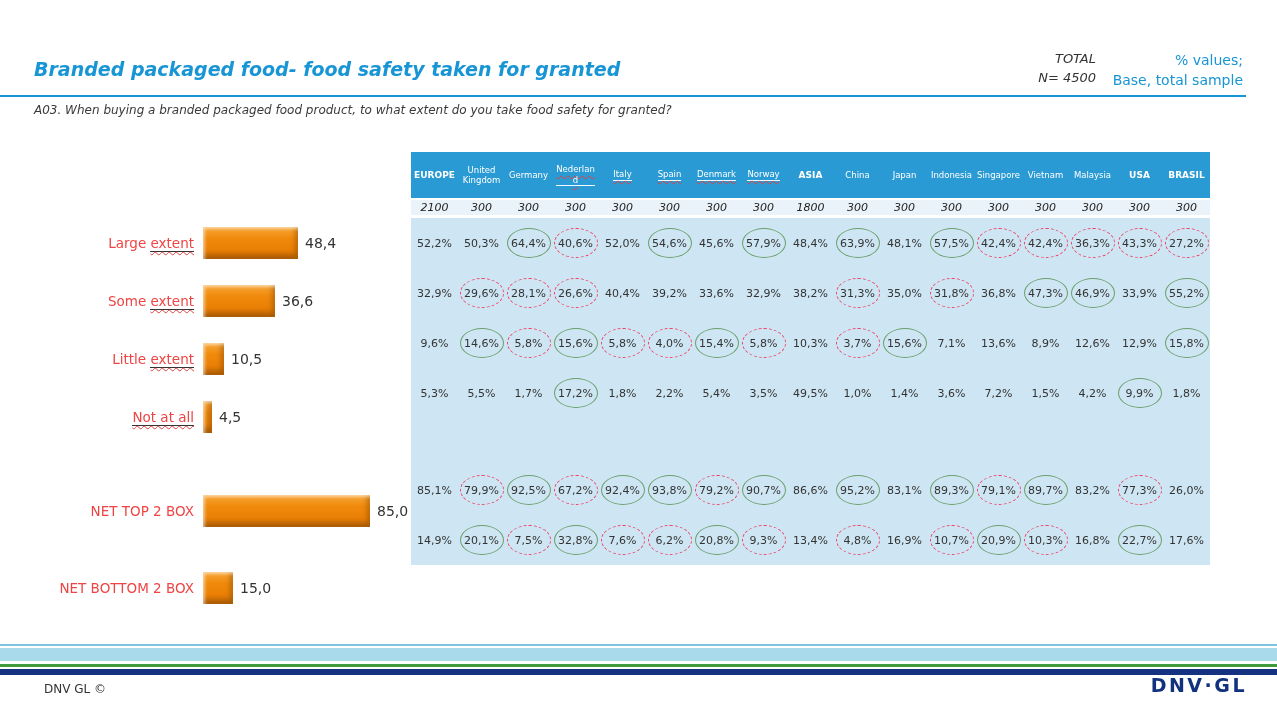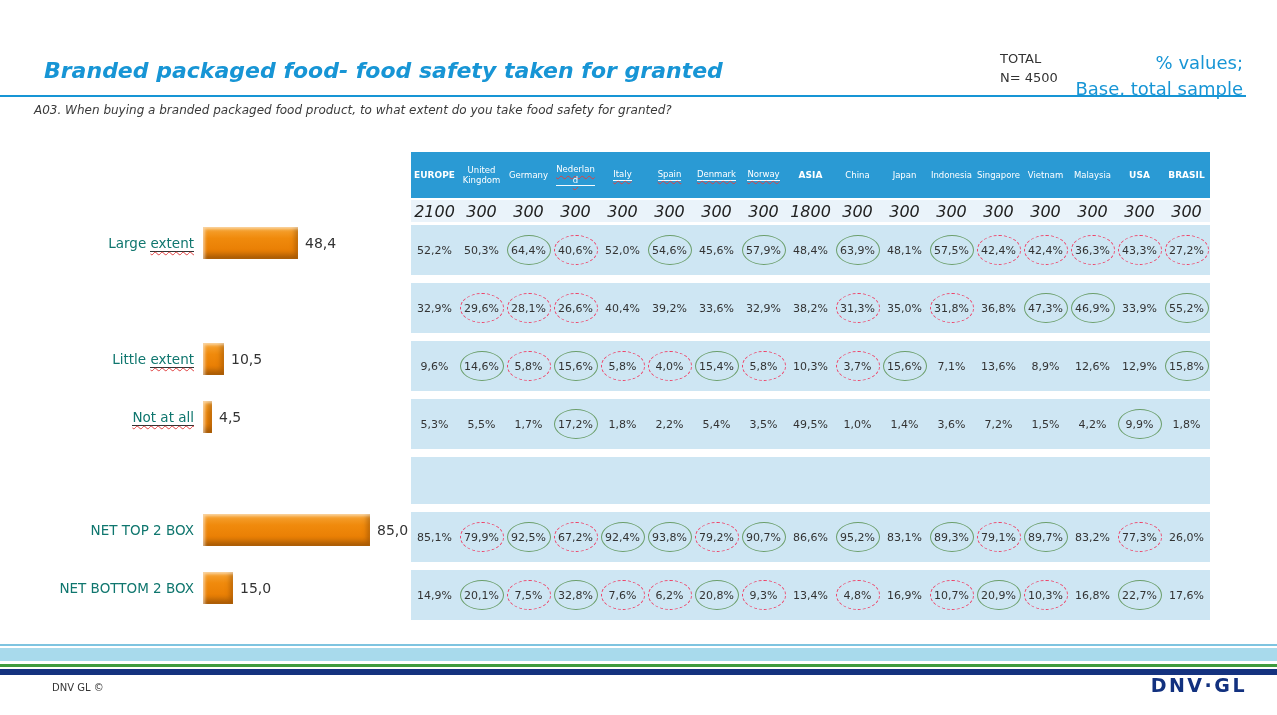--- a/index.html
+++ b/index.html
@@ -1,59 +1,59 @@
 <!DOCTYPE html>
 <html><head>
 <meta charset="utf-8">
 <style>
   * { margin:0; padding:0; box-sizing:border-box; }
   body { background:#ffffff; font-family:"DejaVu Sans", sans-serif; }
   .slide { position:relative; width:1277px; height:715px; background:#fff; overflow:hidden; }
 
   
-  .page-title { position:absolute; left:44px; top:58px; font-size:22px; font-weight:bold; font-style:italic; color:#1795D5; white-space:nowrap; }
+  .page-title { position:absolute; left:34px; top:58px; font-size:19px; font-weight:bold; font-style:italic; color:#1795D5; white-space:nowrap; }
   .title-rule { position:absolute; left:0; top:95px; width:1246px; height:2px; background:#1795D5; }
   .question { position:absolute; left:34px; top:103px; font-size:12px; font-style:italic; color:#3a3a3a; }
-  .total-block { position:absolute; left:1000px; top:50px; width:96px; text-align:left; font-size:13px; color:#333; line-height:1.45; }
-  .notes-block { position:absolute; right:34px; top:50px; text-align:right; font-size:18px; color:#1795D5; line-height:1.45; }
+  .total-block { position:absolute; left:1000px; top:50px; width:96px; text-align:right; font-size:13px; color:#333; line-height:1.45;font-style:italic; }
+  .notes-block { position:absolute; right:34px; top:50px; text-align:right; font-size:14px; color:#1795D5; line-height:1.45; }
 
   
   .sq { text-decoration:underline; text-decoration-style:wavy; text-decoration-color:#E04040; text-decoration-thickness:1px; text-underline-offset:3px; }
   .ulw { border-bottom:1px solid rgba(255,255,255,.95); }
   .uld { border-bottom:1px solid #333; }
 
   
   .chart { position:absolute; left:34px; top:0; width:380px; height:715px; }
   .chart-row { position:absolute; left:0; height:50px; display:flex; align-items:center; }
-  .chart-label { width:160px; text-align:right; font-size:13.5px; color:#0f766e; margin-right:9px; white-space:nowrap; }
+  .chart-label { width:160px; text-align:right; font-size:13.5px; color:#ef4444; margin-right:9px; white-space:nowrap; }
   .bar { height:32px; background:linear-gradient(180deg,#F7A637 0%, #F08A0C 35%, #EA8005 70%, #C96E06 100%);
          box-shadow: inset 2px 2px 3px rgba(255,255,255,.55), inset -3px -4px 5px rgba(110,55,0,.38); }
   .bar-value { font-size:14px; color:#333; margin-left:7px; white-space:nowrap; }
 
   
   .tbl { position:absolute; left:411px; top:152px; width:831px; }
   .trow { display:grid; grid-template-columns:repeat(17, 47px); column-gap:0; }
   .hcell { height:46px; background:#2A9AD4; color:#fff; font-size:8.5px; display:flex; align-items:center; justify-content:center;
            text-align:center; line-height:1.2; padding:0 1px; overflow-wrap:anywhere; white-space:pre-line; }
   .hcell.b { font-weight:bold; font-size:9px; }
-  .ncell { height:22px; background:#EAF3FA; color:#222; font-size:16px; font-style:italic; display:flex; align-items:center; justify-content:center; }
+  .ncell { height:15px; background:#EAF3FA; color:#222; font-size:11px; font-style:italic; display:flex; align-items:center; justify-content:center; }
   .nrow { margin-top:2px; margin-bottom:3px; }
-  .drow { margin-bottom:8px; }
+  .drow { margin-bottom:0; }
   .dcell { position:relative; height:50px; background:#CEE6F3; color:#333; font-size:11px; display:flex; align-items:center; justify-content:center; }
   .drow.spacer .dcell { height:47px; }
   .el { position:absolute; left:50%; top:50%; width:44px; height:30px; transform:translate(-50%,-50%); border-radius:50%; pointer-events:none; }
   .el.h { border:1.6px solid #6C9F6C; }
   .el.l { border:1.6px dashed #EF4066; }
 
   
   .stripe-thin { position:absolute; left:0; top:644px; width:1277px; height:2px; background:#7EC4E0; }
   .stripe-band { position:absolute; left:0; top:648px; width:1277px; height:13px; background:#A8DAEC; }
   .stripe-green { position:absolute; left:0; top:664px; width:1277px; height:3px; background:#3F9B3D; }
   .stripe-navy { position:absolute; left:0; top:669px; width:1277px; height:6px; background:#14327F; }
-  .copyright { position:absolute; left:52px; top:682px; font-size:10px; color:#333; }
+  .copyright { position:absolute; left:44px; top:682px; font-size:12px; color:#333; }
   .dnv-logo { position:absolute; right:30px; top:674px; font-size:19px; font-weight:bold; letter-spacing:2.5px; color:#12317F; }
 </style>
 </head>
 <body>
 
 <div class="slide">
 
   <h1 class="page-title">Branded packaged food- food safety taken for granted</h1>
   <div class="title-rule"></div>
   <div class="question">A03. When buying a branded packaged food product, to what extent do you take food safety for granted?</div>
@@ -67,31 +67,36 @@
     <div>% values;</div>
     <div>Base, total sample</div>
   </div>
 
   <div class="chart" id="chart">
       <div class="chart-row" style="top: 218px;">
         <div class="chart-label">Large <span class="sq uld">extent</span></div>
         <div class="bar" style="width: 95px;"></div>
         <div class="bar-value">48,4</div>
       </div>
+      <div class="chart-row" style="top: 276px;">
+        <div class="chart-label">Some <span class="sq uld">extent</span></div>
+        <div class="bar" style="width: 72px;"></div>
+        <div class="bar-value">36,6</div>
+      </div>
       <div class="chart-row" style="top: 334px;">
         <div class="chart-label">Little <span class="sq uld">extent</span></div>
         <div class="bar" style="width: 21px;"></div>
         <div class="bar-value">10,5</div>
       </div>
       <div class="chart-row" style="top: 392px;">
         <div class="chart-label"><span class="sq uld">Not at all</span></div>
         <div class="bar" style="width: 9px;"></div>
         <div class="bar-value">4,5</div>
       </div>
-      <div class="chart-row" style="top: 505px;">
+      <div class="chart-row" style="top: 486px;">
         <div class="chart-label">NET TOP 2 BOX</div>
         <div class="bar" style="width: 167px;"></div>
         <div class="bar-value">85,0</div>
       </div>
       <div class="chart-row" style="top: 563px;">
         <div class="chart-label">NET BOTTOM 2 BOX</div>
         <div class="bar" style="width: 30px;"></div>
         <div class="bar-value">15,0</div>
       </div>
     </div>

